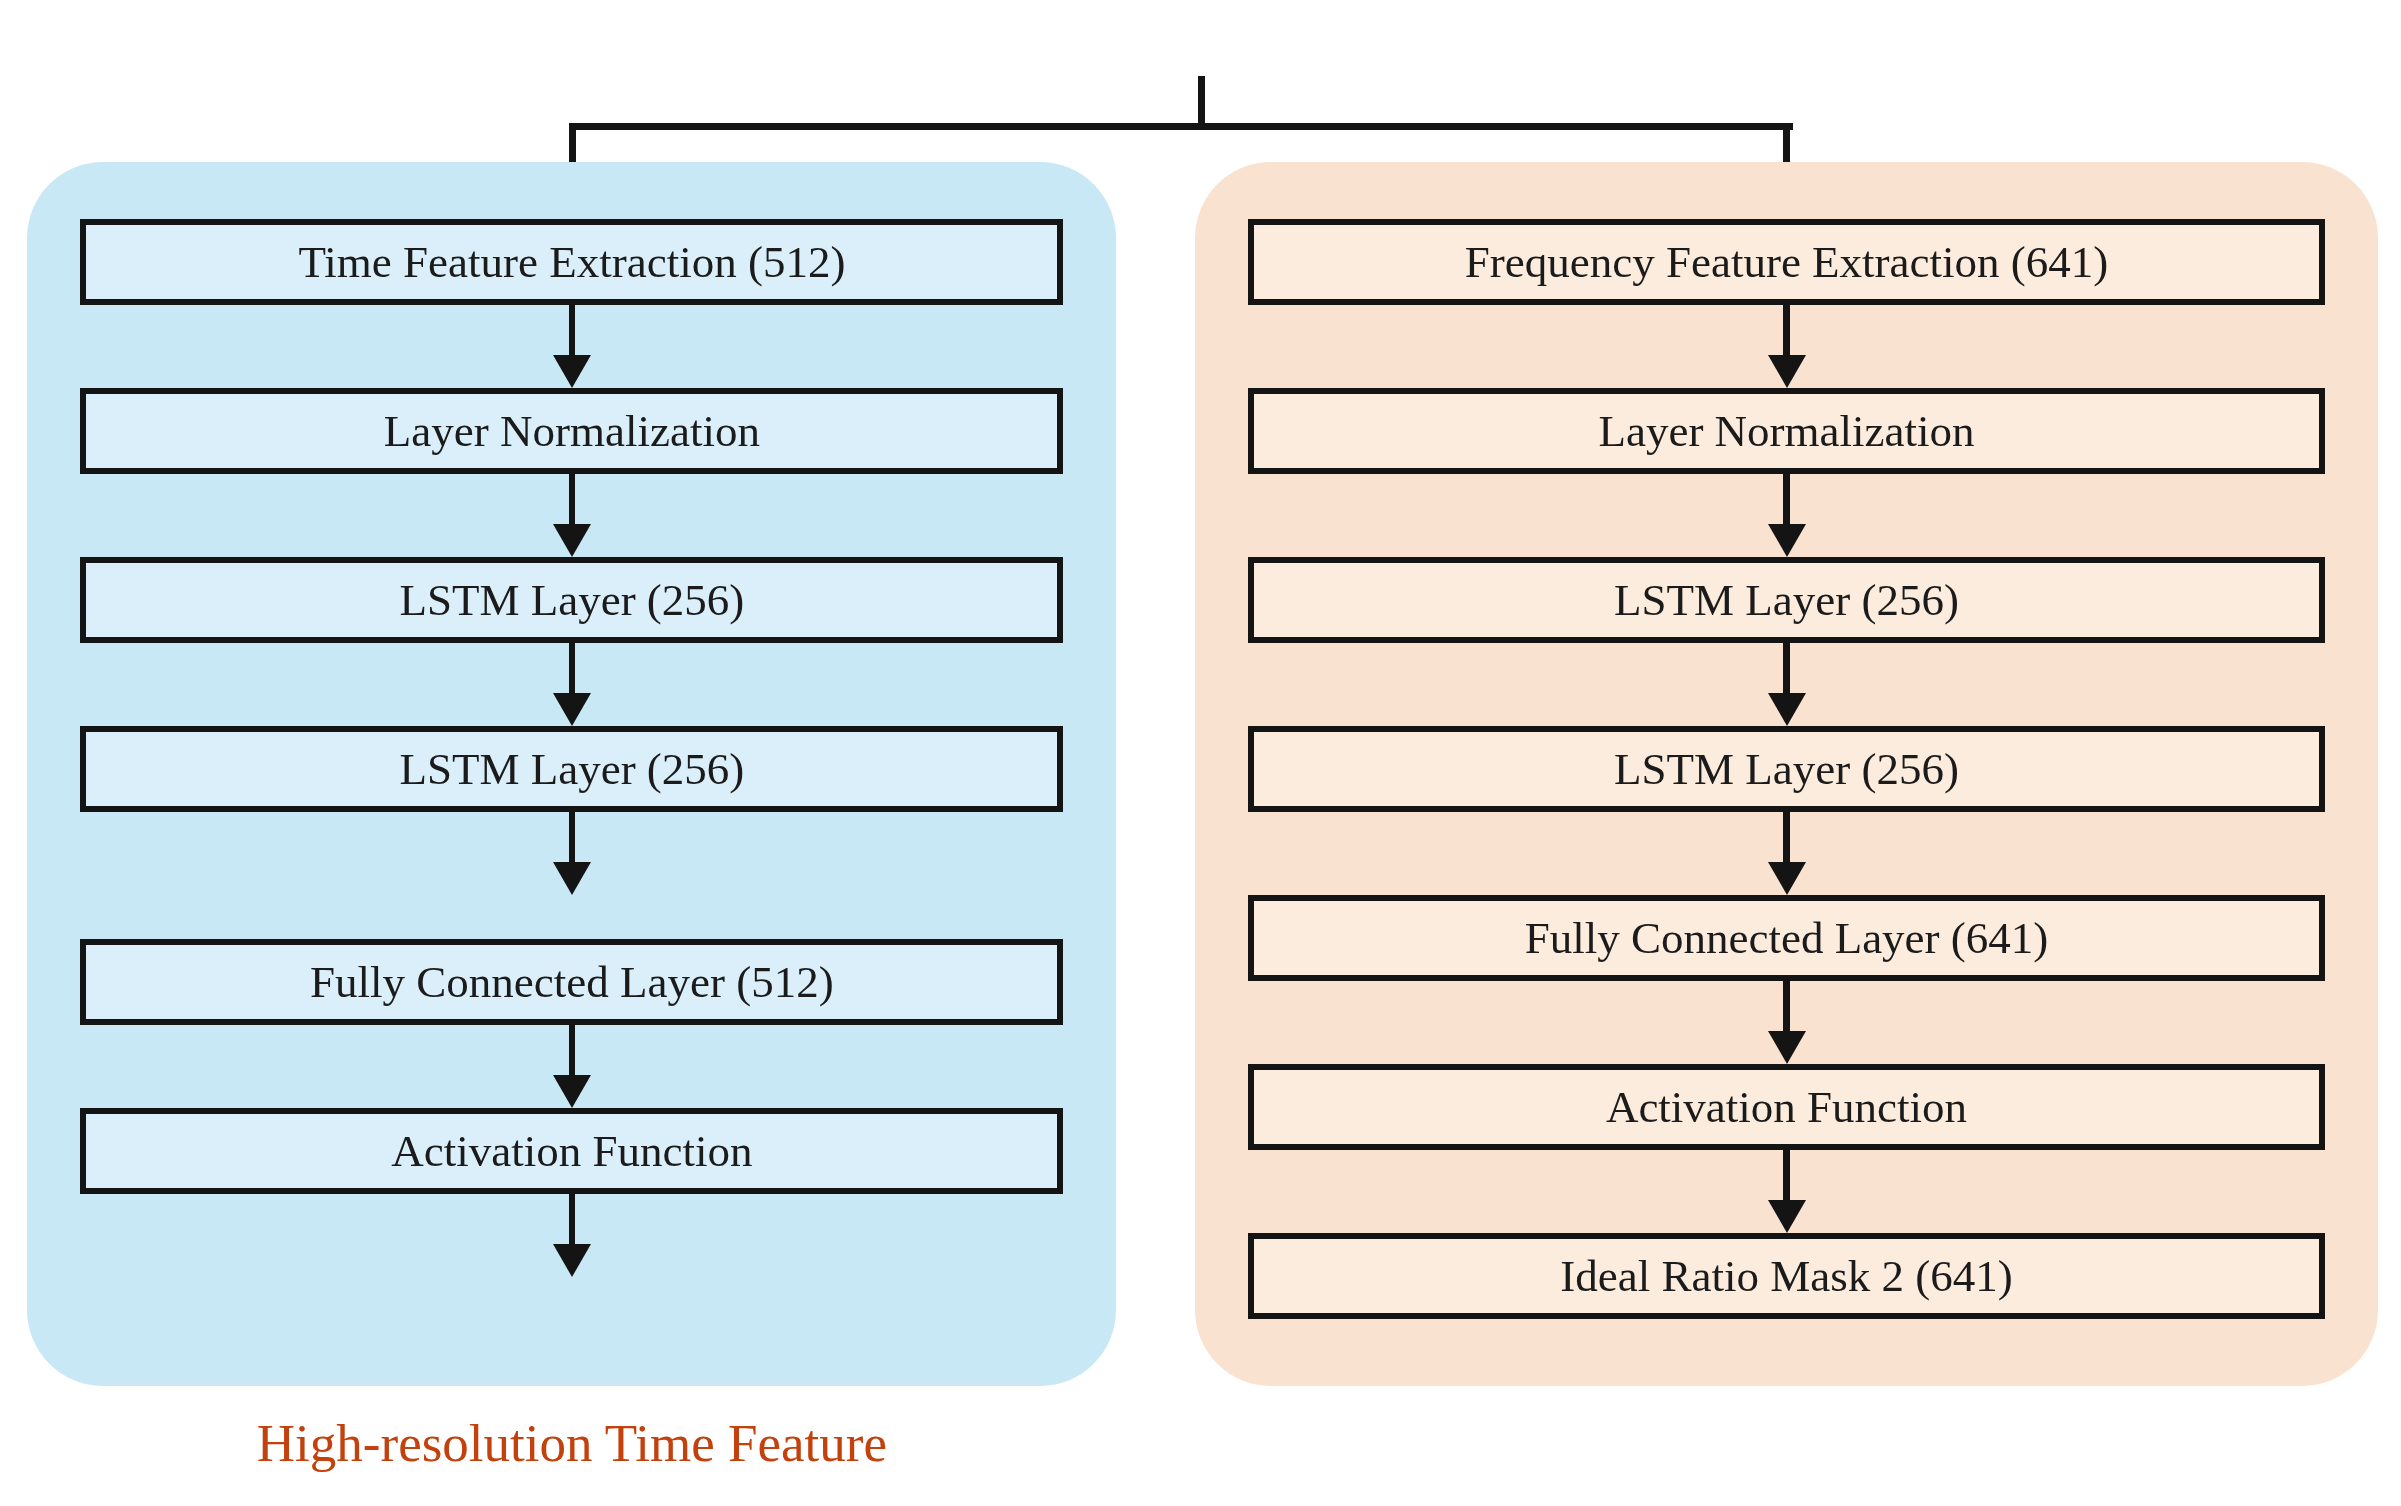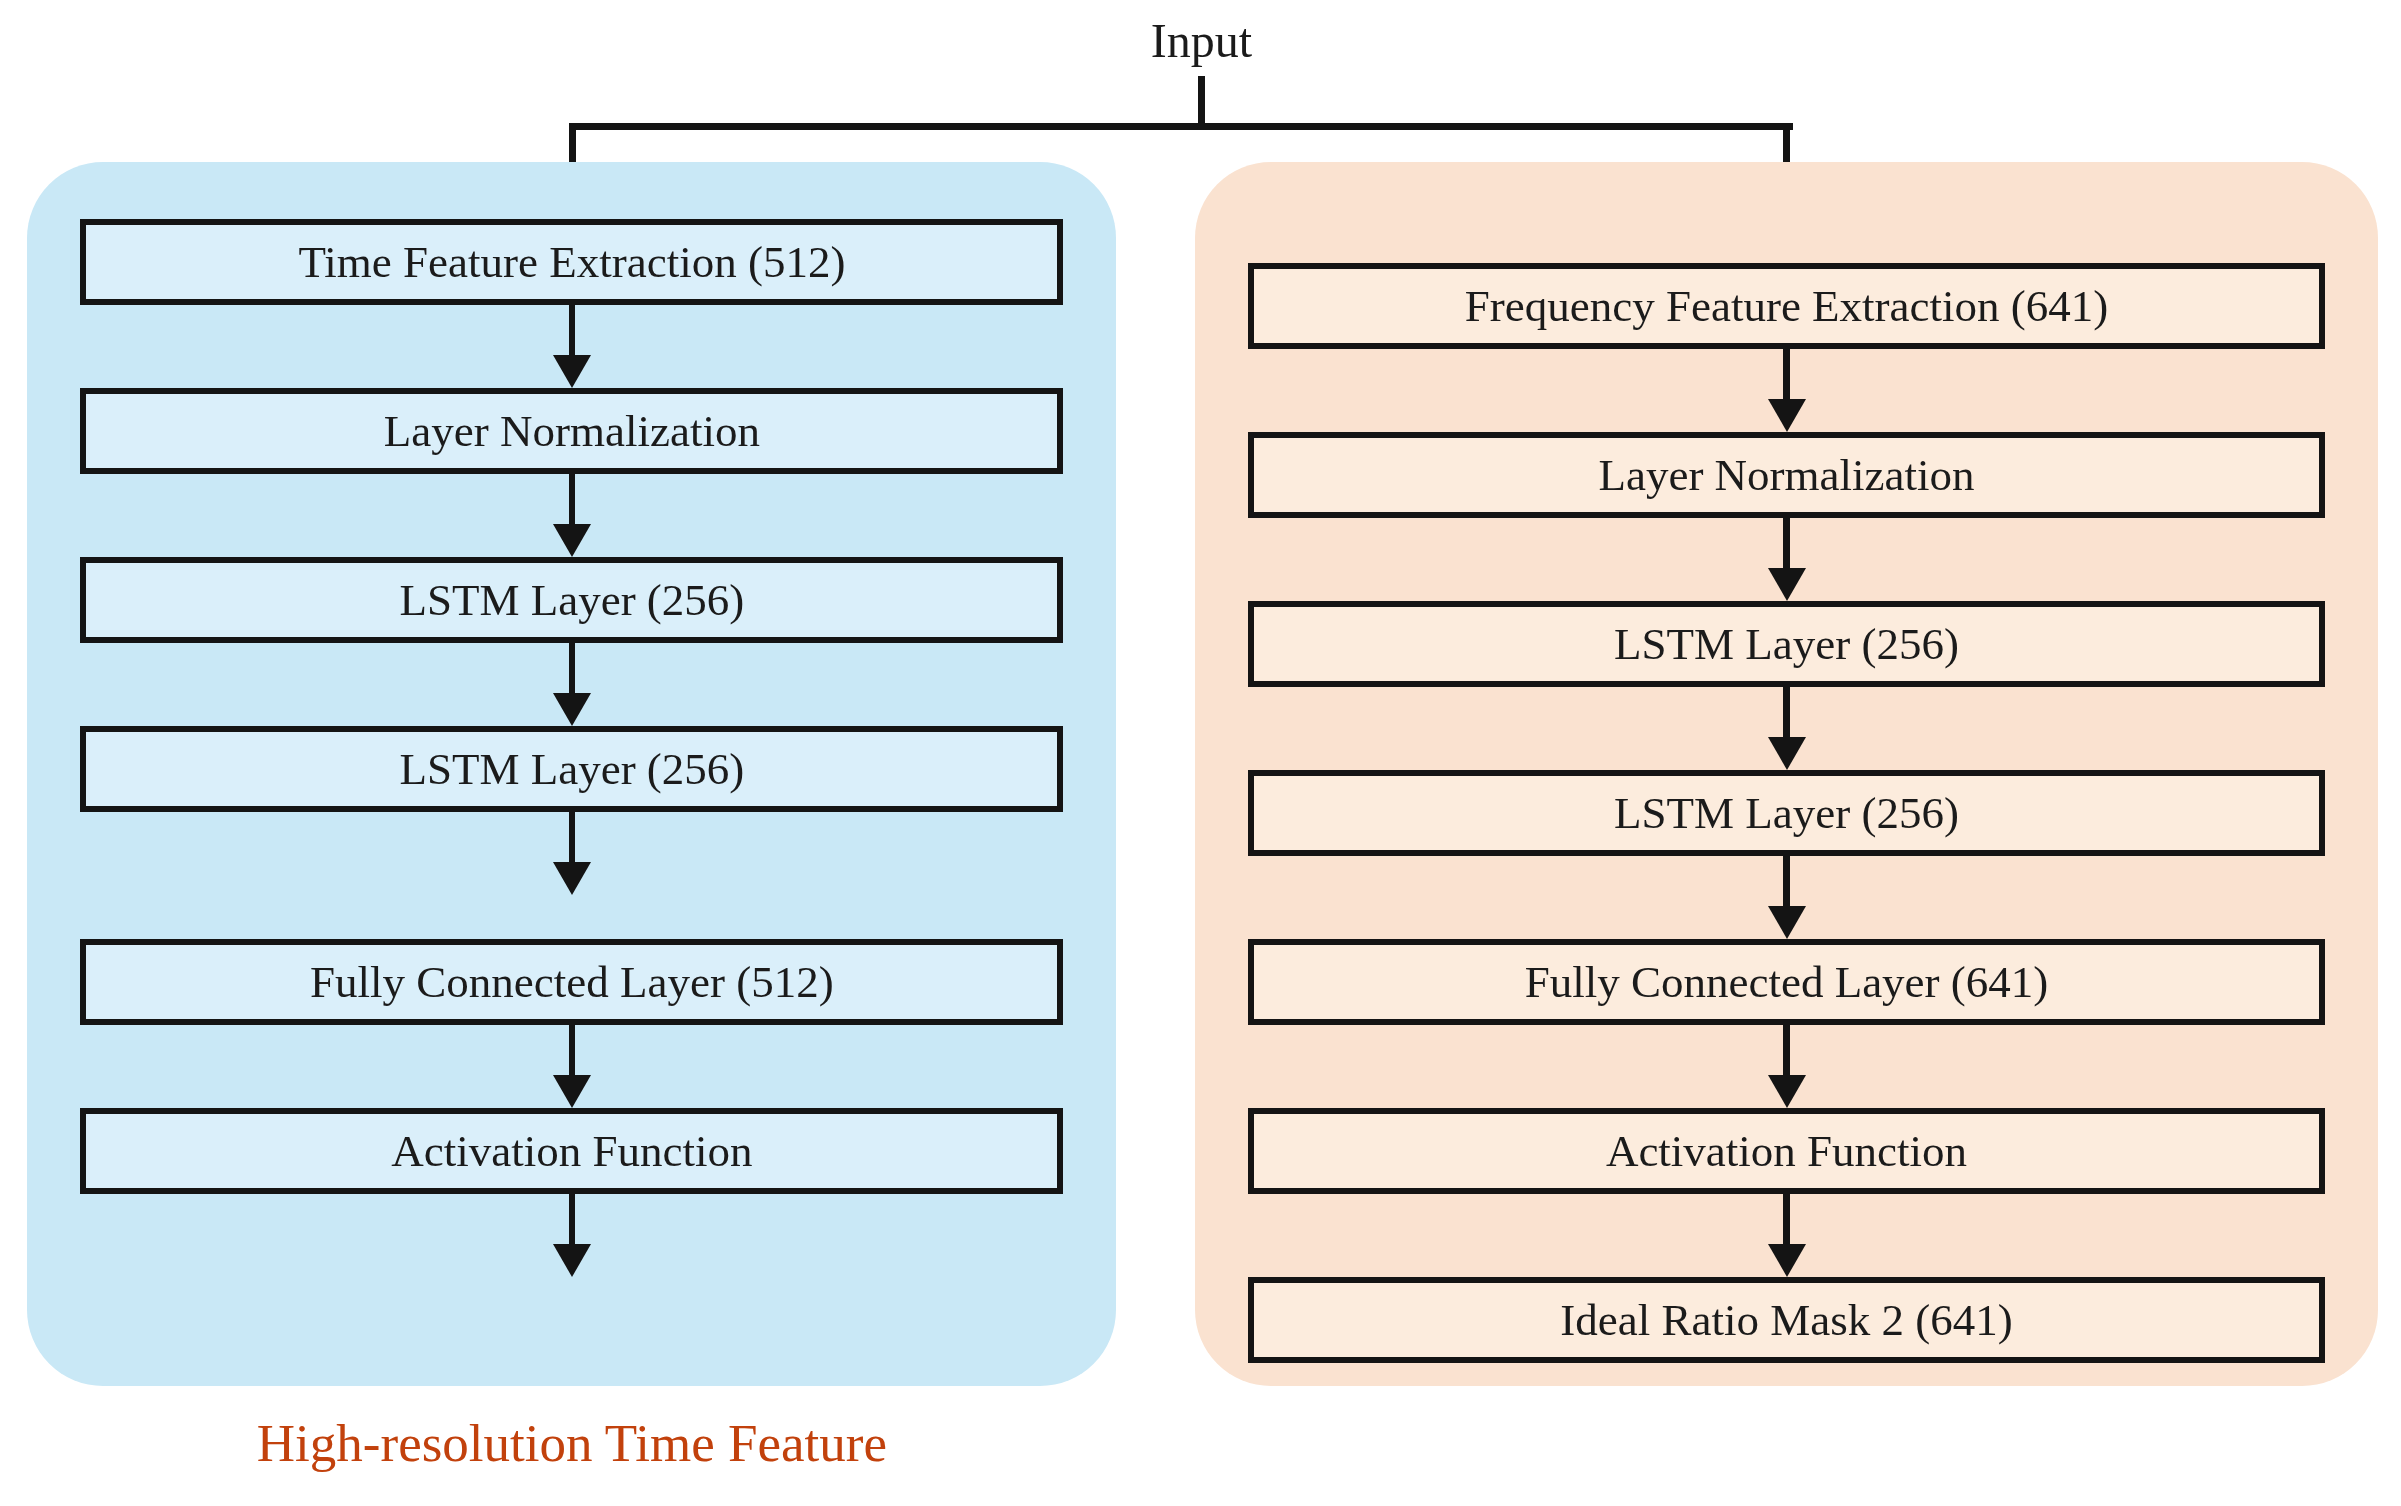--- a/index.html
+++ b/index.html
@@ -121,21 +121,20 @@
     color: #c2410c;
   }
   .caption.time      { left:   27.4px; width: 1089px; }
   .caption.frequency { left: 1195px; width: 1183px; }
 </style>
 </head>
 <body>
 
 <div class="page">
 
-  <div class="input-label">Input</div>
 
   <div class="conn stub"></div>
   <div class="conn hline"></div>
   <div class="conn vdrop-left"></div>
   <div class="conn vdrop-right"></div>
   <div class="entry-arrowhead left"></div>
   <div class="entry-arrowhead right"></div>
 
   <section class="panel time" style="background-color: rgb(201, 232, 246);">
     <div class="col">
@@ -161,21 +160,21 @@
       <div class="arrow"></div>
       <div class="node" style="background-color: rgb(218, 239, 250);">
         <span>Activation Function</span>
       </div>
       <div class="arrow"></div>
     </div>
   </section>
 
   <section class="panel frequency" style="background-color: rgb(250, 226, 208);">
     <div class="col">
-      <div class="node" style="background-color: rgb(252, 236, 221); margin-top: 44px;">
+      <div class="node" style="background-color: rgb(252, 236, 221);">
         <span>Frequency Feature Extraction (641)</span>
       </div>
       <div class="arrow"></div>
       <div class="node" style="background-color: rgb(252, 236, 221);">
         <span>Layer Normalization</span>
       </div>
       <div class="arrow"></div>
       <div class="node" style="background-color: rgb(252, 236, 221);">
         <span>LSTM Layer (256)</span>
       </div>

